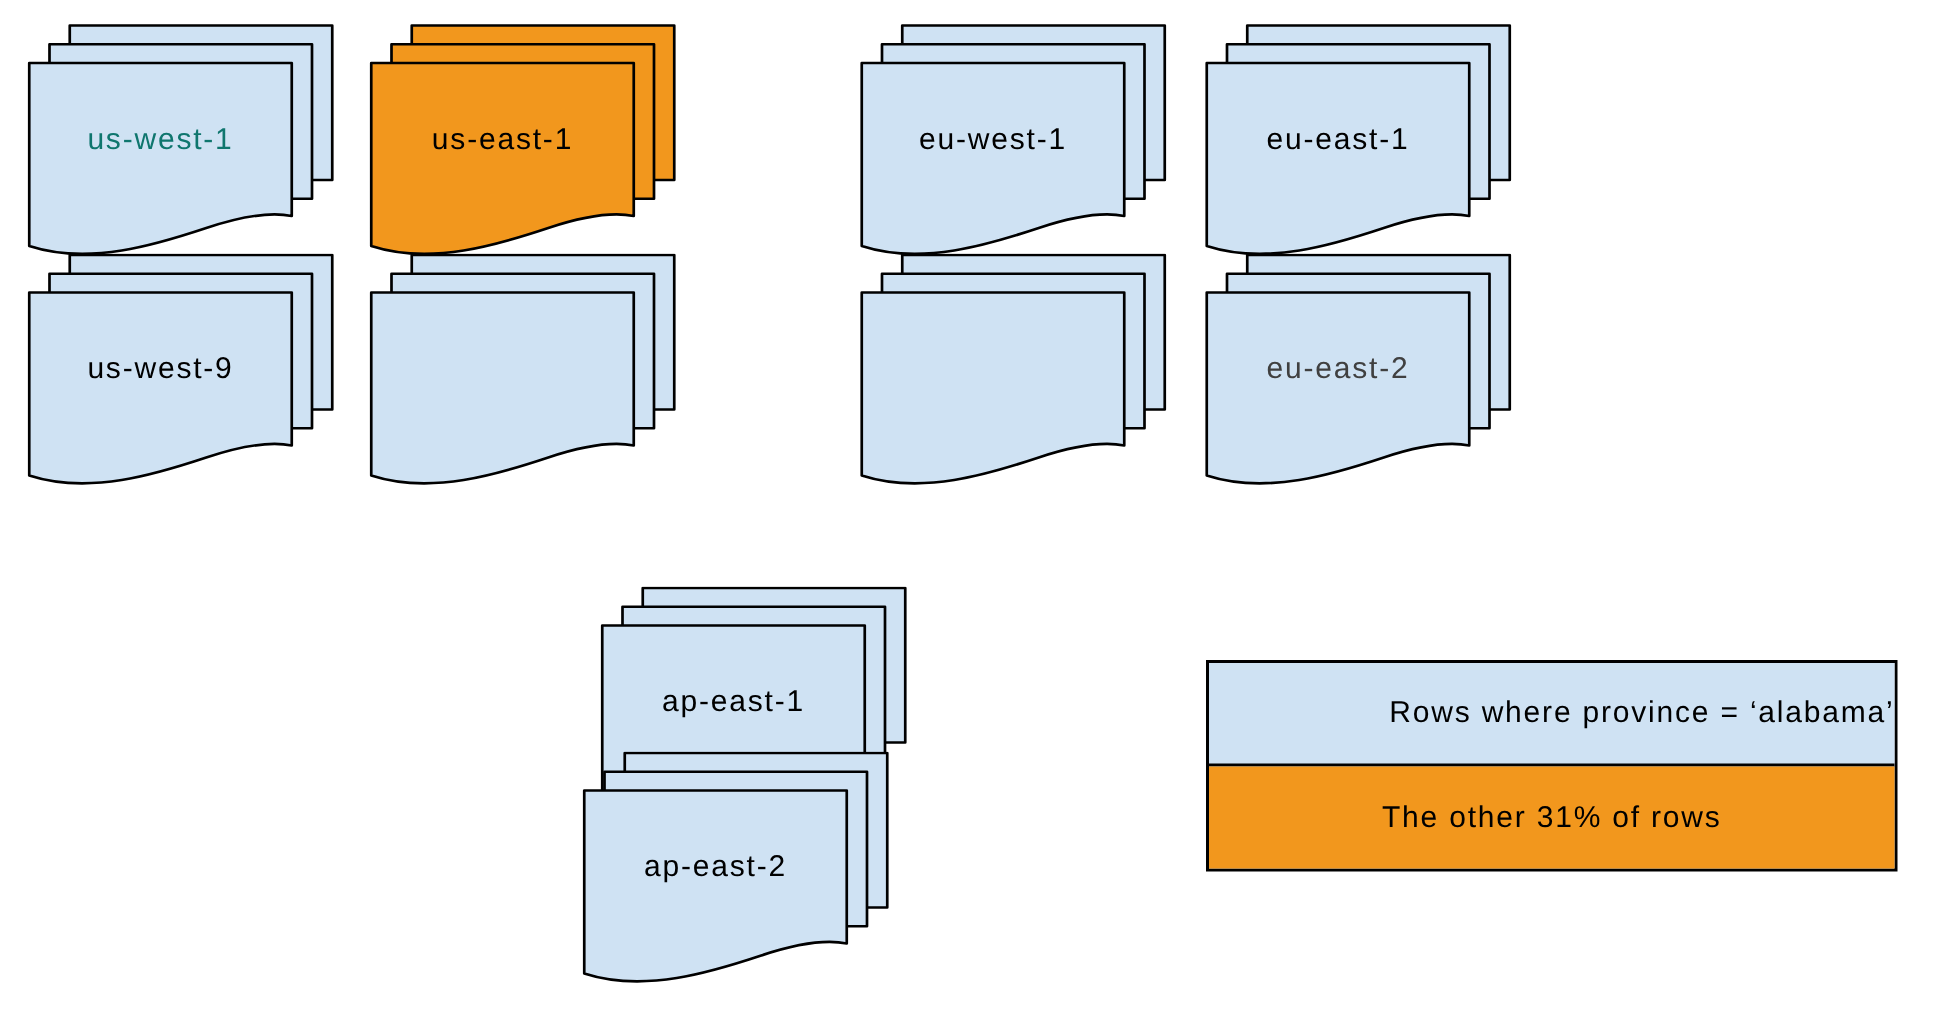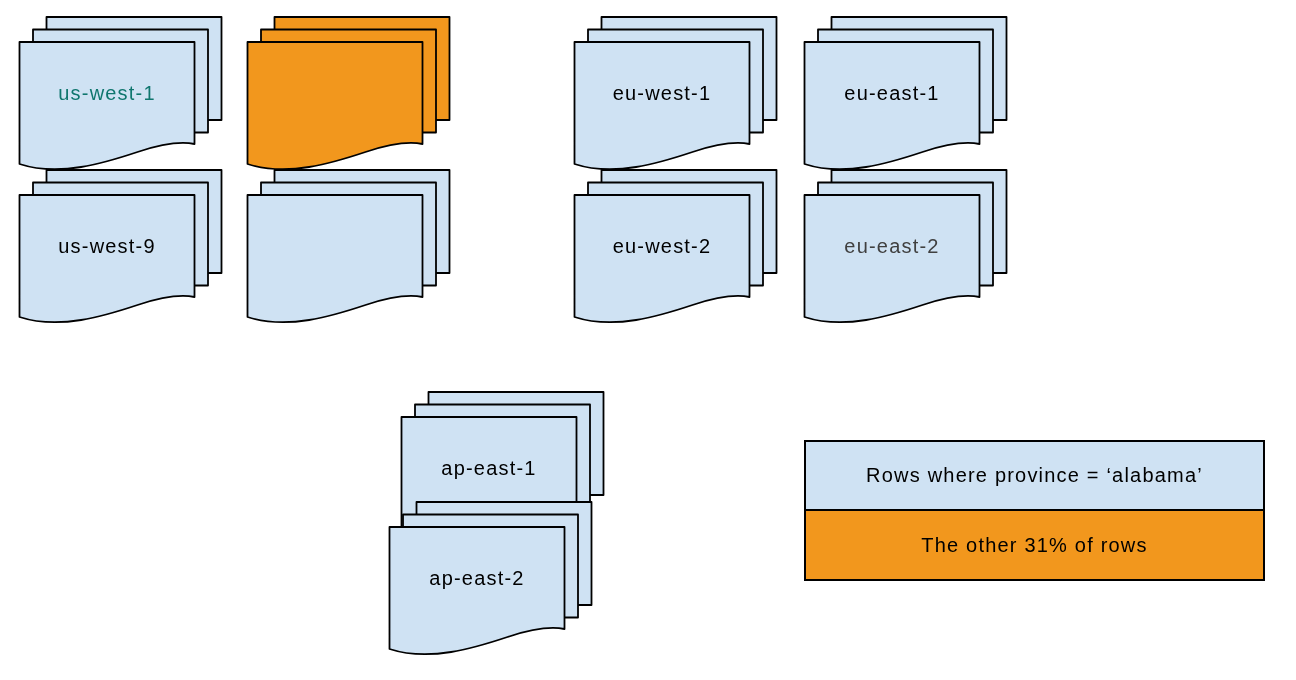--- a/index.html
+++ b/index.html
@@ -82,20 +82,21 @@
         <div class="stack-label" style="color: #0f766e;">us-west-1</div>
       </div>
       <div class="stack" style="left: 246px; top: 16px;">
         <svg width="208" height="162" viewBox="0 0 208 162">
           <g fill="#f2971d" stroke="#000000" stroke-width="1.8" stroke-linejoin="round">
             <rect x="28.5" y="1" width="175" height="103"></rect>
             <rect x="15" y="13.5" width="175" height="103"></rect>
             <path d="M 1.5 26 L 176.5 26 L 176.5 128 C 161.5 125 143.5 128 119.5 136 C 86.5 147 41.5 161 1.5 148 Z"></path>
           </g>
         </svg>
+        <div class="stack-label" style="color: rgb(0, 0, 0);">us-east-1</div>
       </div>
       <div class="stack" style="left: 573px; top: 16px;">
         <svg width="208" height="162" viewBox="0 0 208 162">
           <g fill="#cfe2f3" stroke="#000000" stroke-width="1.8" stroke-linejoin="round">
             <rect x="28.5" y="1" width="175" height="103"></rect>
             <rect x="15" y="13.5" width="175" height="103"></rect>
             <path d="M 1.5 26 L 176.5 26 L 176.5 128 C 161.5 125 143.5 128 119.5 136 C 86.5 147 41.5 161 1.5 148 Z"></path>
           </g>
         </svg>
         <div class="stack-label" style="color: rgb(0, 0, 0);">eu-west-1</div>
@@ -130,21 +131,20 @@
         </svg>
       </div>
       <div class="stack" style="left: 573px; top: 169px;">
         <svg width="208" height="162" viewBox="0 0 208 162">
           <g fill="#cfe2f3" stroke="#000000" stroke-width="1.8" stroke-linejoin="round">
             <rect x="28.5" y="1" width="175" height="103"></rect>
             <rect x="15" y="13.5" width="175" height="103"></rect>
             <path d="M 1.5 26 L 176.5 26 L 176.5 128 C 161.5 125 143.5 128 119.5 136 C 86.5 147 41.5 161 1.5 148 Z"></path>
           </g>
         </svg>
-        <div class="stack-label" style="color: rgb(0, 0, 0);">eu-west-2</div>
       </div>
       <div class="stack" style="left: 803px; top: 169px;">
         <svg width="208" height="162" viewBox="0 0 208 162">
           <g fill="#cfe2f3" stroke="#000000" stroke-width="1.8" stroke-linejoin="round">
             <rect x="28.5" y="1" width="175" height="103"></rect>
             <rect x="15" y="13.5" width="175" height="103"></rect>
             <path d="M 1.5 26 L 176.5 26 L 176.5 128 C 161.5 125 143.5 128 119.5 136 C 86.5 147 41.5 161 1.5 148 Z"></path>
           </g>
         </svg>
         <div class="stack-label" style="color: #404040;">eu-east-2</div>
@@ -165,21 +165,21 @@
             <rect x="28.5" y="1" width="175" height="103"></rect>
             <rect x="15" y="13.5" width="175" height="103"></rect>
             <path d="M 1.5 26 L 176.5 26 L 176.5 128 C 161.5 125 143.5 128 119.5 136 C 86.5 147 41.5 161 1.5 148 Z"></path>
           </g>
         </svg>
         <div class="stack-label" style="color: rgb(0, 0, 0);">ap-east-2</div>
       </div>
     </div>
 
   <div id="legend">
-    <div class="legend-row" style="background: rgb(207, 226, 243);">
+    <div class="legend-row" style="background: rgb(207, 226, 243); justify-content: flex-end;">
       <span>Rows where province = ‘alabama’</span>
     </div>
     <div class="legend-row" style="background: rgb(242, 151, 29);">
       <span>The other 31% of rows</span>
     </div>
   </div>
 
 </div>
 
 </body></html>

